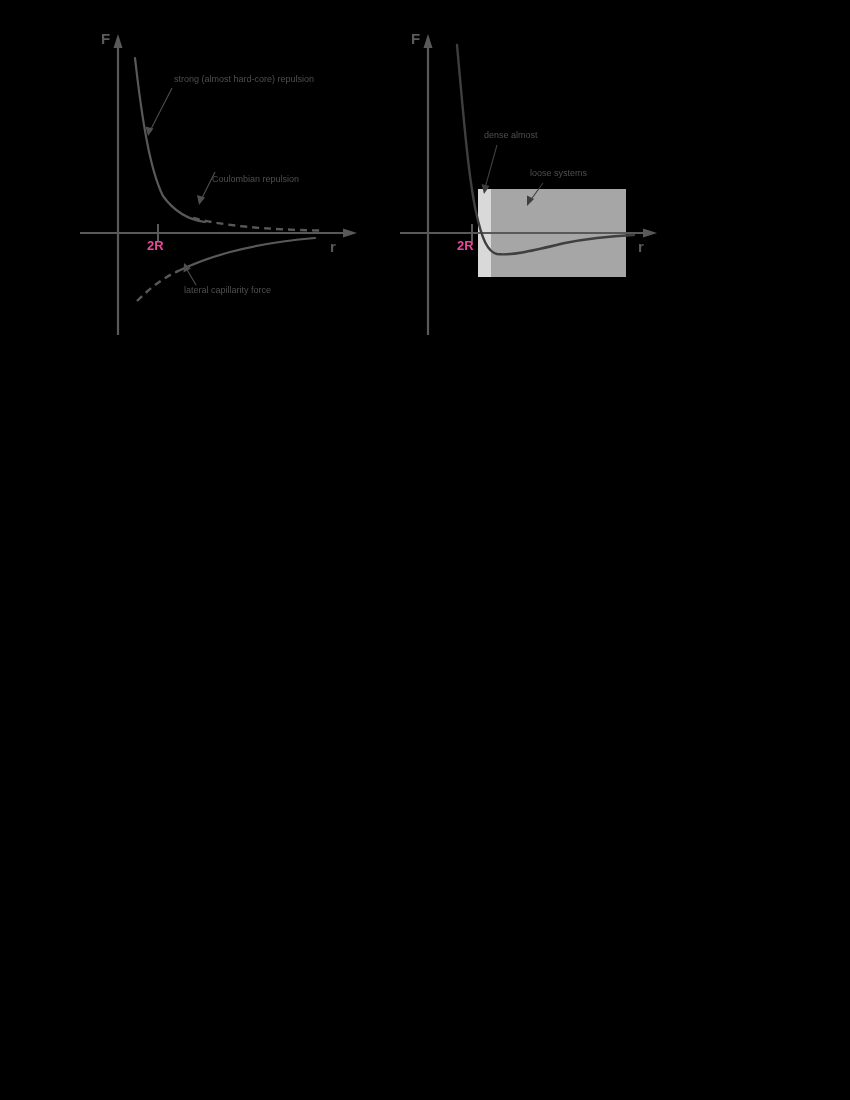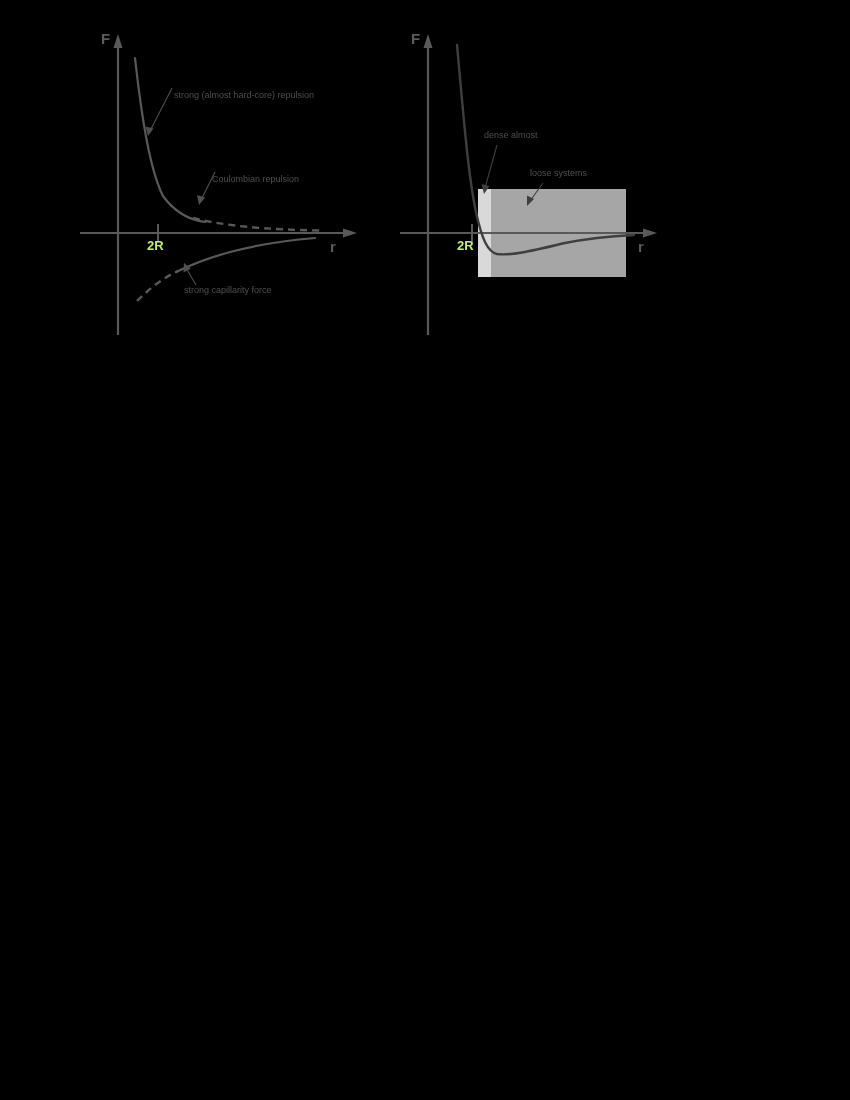--- a/index.html
+++ b/index.html
@@ -30,21 +30,21 @@
 
   .axis-label {
     position: absolute;
     color: #5a5a5a;
     font-size: 15px;
     font-weight: bold;
     font-family: "Liberation Sans", sans-serif;
   }
   .tick-label {
     position: absolute;
-    color: #bef264;
+    color: #ec4899;
     font-size: 13px;
     font-weight: bold;
     font-family: "Liberation Sans", sans-serif;
   }
   .annot {
     position: absolute;
     color: #4f4f4f;
     font-size: 9px;
     font-family: "Liberation Sans", sans-serif;
     white-space: nowrap;
@@ -85,23 +85,23 @@
         <polygon points="199,205 205,197.5 197,195" fill="#4f4f4f" stroke="none"></polygon>
         <path d="M196,285 L186,268"></path>
         <polygon points="184,263 183.5,272.5 191,268.5" fill="#4f4f4f" stroke="none"></polygon>
       </g>
     </svg>
 
     <div class="axis-label" style="left:101px; top:30px;">F</div>
     <div class="axis-label" style="left:330px; top:238px;">r</div>
     <div class="tick-label" style="left:147px; top:238px;">2R</div>
 
-    <div class="annot" style="left:174px; top:90px;">strong (almost hard-core) repulsion</div>
+    <div class="annot" style="left:174px; top:74px;">strong (almost hard-core) repulsion</div>
     <div class="annot" style="left:212px; top:174px;">Coulombian repulsion</div>
-    <div class="annot" style="left:184px; top:285px;">strong capillarity force</div>
+    <div class="annot" style="left:184px; top:285px;">lateral capillarity force</div>
   </div>
 
   <div class="panel" id="panel-right">
     <svg width="450" height="360">
 
       <rect x="78" y="189" width="20" height="88" fill="#d9d9d9"></rect>
       <rect x="91" y="189" width="135" height="88" fill="#a6a6a6"></rect>
 
       <g>
         <line x1="28" y1="335" x2="28" y2="45" stroke="#595959" stroke-width="2.2"></line>

